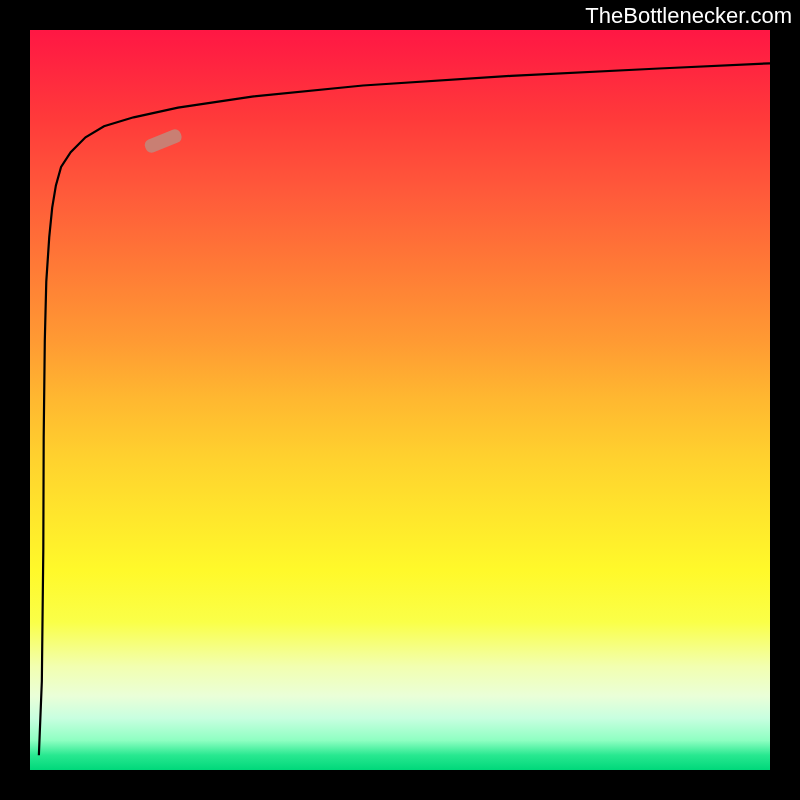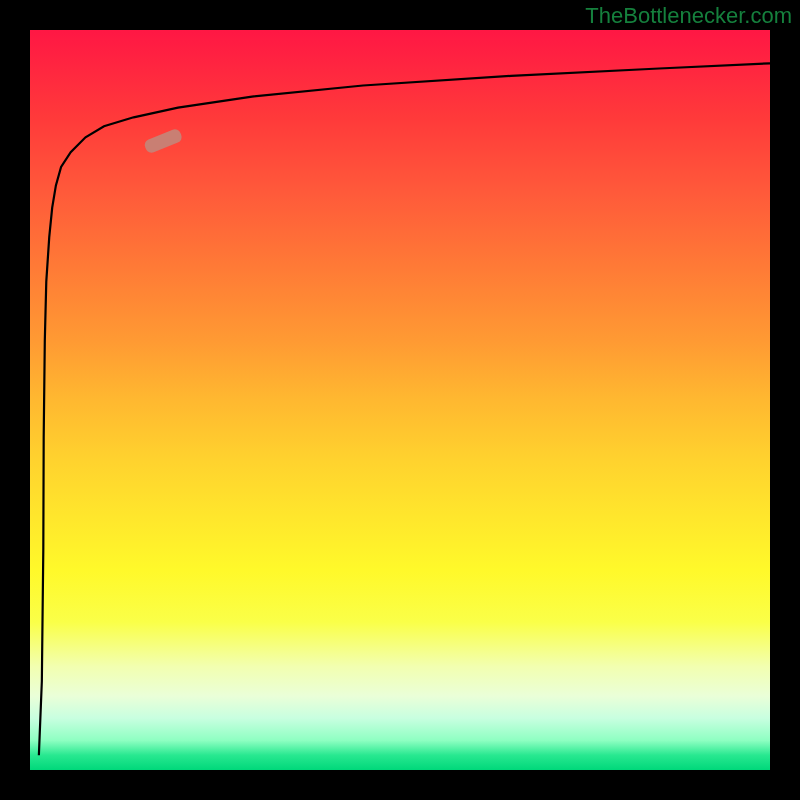--- a/index.html
+++ b/index.html
@@ -8,21 +8,21 @@
     height: 800px;
     background: #000;
     position: relative;
     font-family: Arial, Helvetica, sans-serif;
     overflow: hidden;
   }
   .watermark {
     position: absolute;
     top: 3px;
     right: 8px;
-    color: #15803d;
+    color: #ffffff;
     font-size: 22px;
     z-index: 20;
   }
   .plot-area {
     position: absolute;
     left: 30px;
     top: 30px;
     width: 740px;
     height: 740px;
     background: linear-gradient(to bottom,

